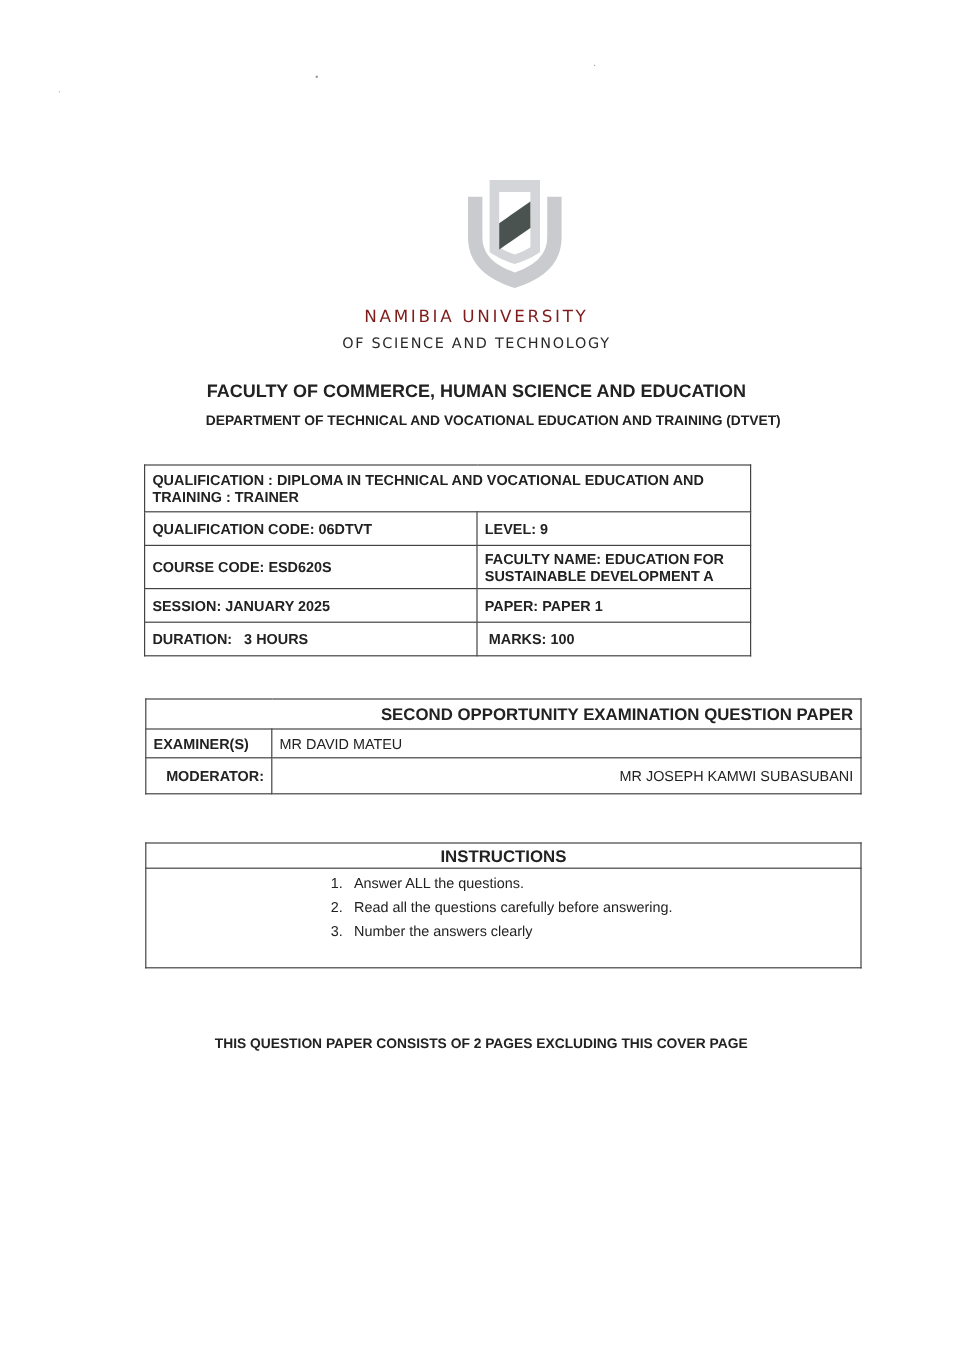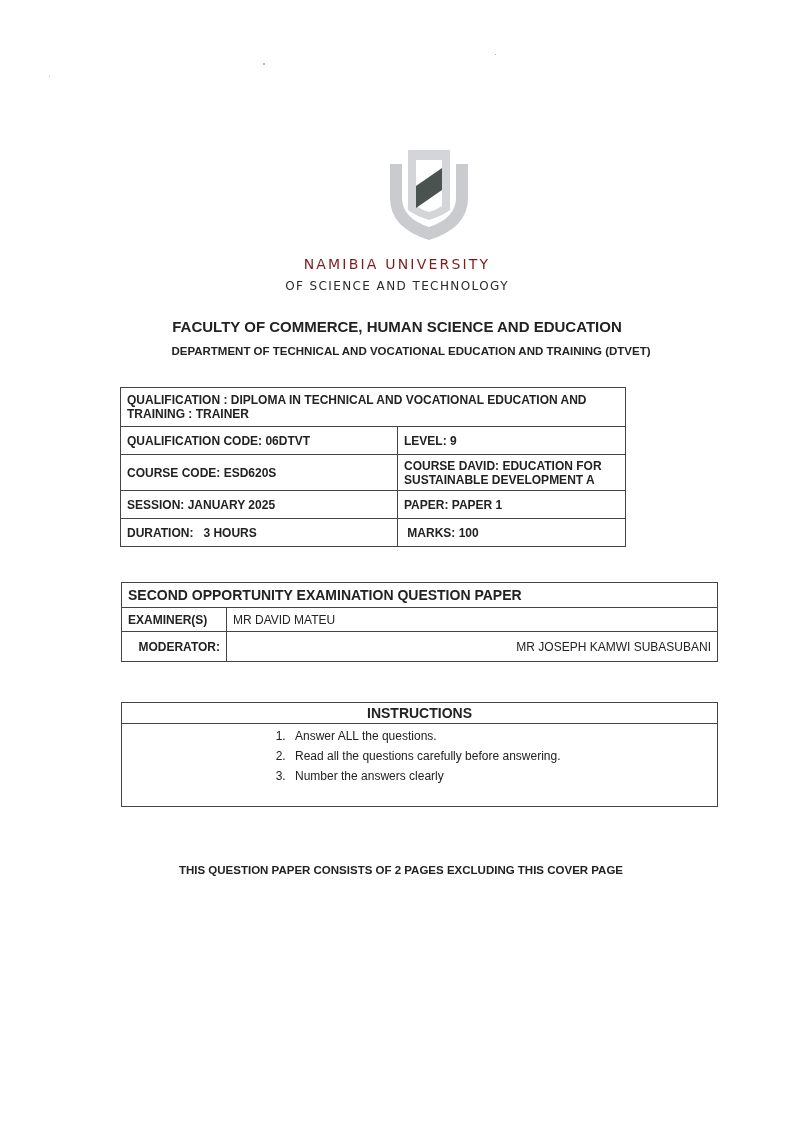--- a/index.html
+++ b/index.html
@@ -26,21 +26,21 @@
     position: absolute; top: 345px; left: 0; width: 100%; text-align: center;
     font-weight: bold; font-size: 11.5px; color: #222; padding-left: 14px;
   }
   table { border-collapse: collapse; position: absolute; }
   td { border: 1px solid #444; font-size: 12px; color: #222; vertical-align: middle; }
   .qual-table { left: 120px; top: 363px; width: 506px; margin-top: 24px; }
   .qual-table td { padding: 3px 6px; font-weight: bold; }
   .qual-table td.left { width: 264px; }
   .exam-table { left: 121px; top: 582px; width: 597px; }
   .exam-table td { padding: 3px 6px; }
-  .exam-table .title { text-align: left; font-weight: bold; font-size: 14px; height: 20px; padding: 2px 6px; }
+  .exam-table .title { text-align: right; font-weight: bold; font-size: 14px; height: 20px; padding: 2px 6px; }
   .exam-table .lbl { font-weight: bold; width: 92px; }
   .exam-table .val { font-weight: normal; }
   .instr-table { left: 121px; top: 702px; width: 597px; }
   .instr-table .title { text-align: center; font-weight: bold; font-size: 14px; padding: 2px 6px; }
   .instr-table ol { margin: 1px 0 19px 0; padding-left: 166px; }
   .instr-table li { font-size: 12px; line-height: 20px; padding-left: 6px; }
   .footer {
     position: absolute; top: 864px; left: 0; width: 802px; text-align: center;
     font-weight: bold; font-size: 11.5px; color: #222;
   }
@@ -68,21 +68,21 @@
   <tbody>
       <tr>
     <td colspan="2" style="height:32px;">QUALIFICATION : DIPLOMA IN TECHNICAL AND VOCATIONAL EDUCATION AND TRAINING : TRAINER</td>
   </tr>
   <tr style="height:28px;">
     <td class="left">QUALIFICATION CODE:  06DTVT</td>
     <td>LEVEL:  9</td>
   </tr>
   <tr style="height:36px;padding-left:32px;">
     <td class="left">COURSE CODE: ESD620S</td>
-    <td>COURSE DAVID: EDUCATION FOR SUSTAINABLE DEVELOPMENT A</td>
+    <td>FACULTY NAME: EDUCATION FOR SUSTAINABLE DEVELOPMENT A</td>
   </tr>
   <tr style="height:28px;">
     <td class="left">SESSION: JANUARY 2025</td>
     <td>PAPER:  PAPER 1</td>
   </tr>
   <tr style="height:28px;">
     <td class="left" style="white-space:pre;">DURATION:   3 HOURS</td>
     <td style="white-space:pre;"> MARKS: 100</td>
   </tr>
 </tbody>

